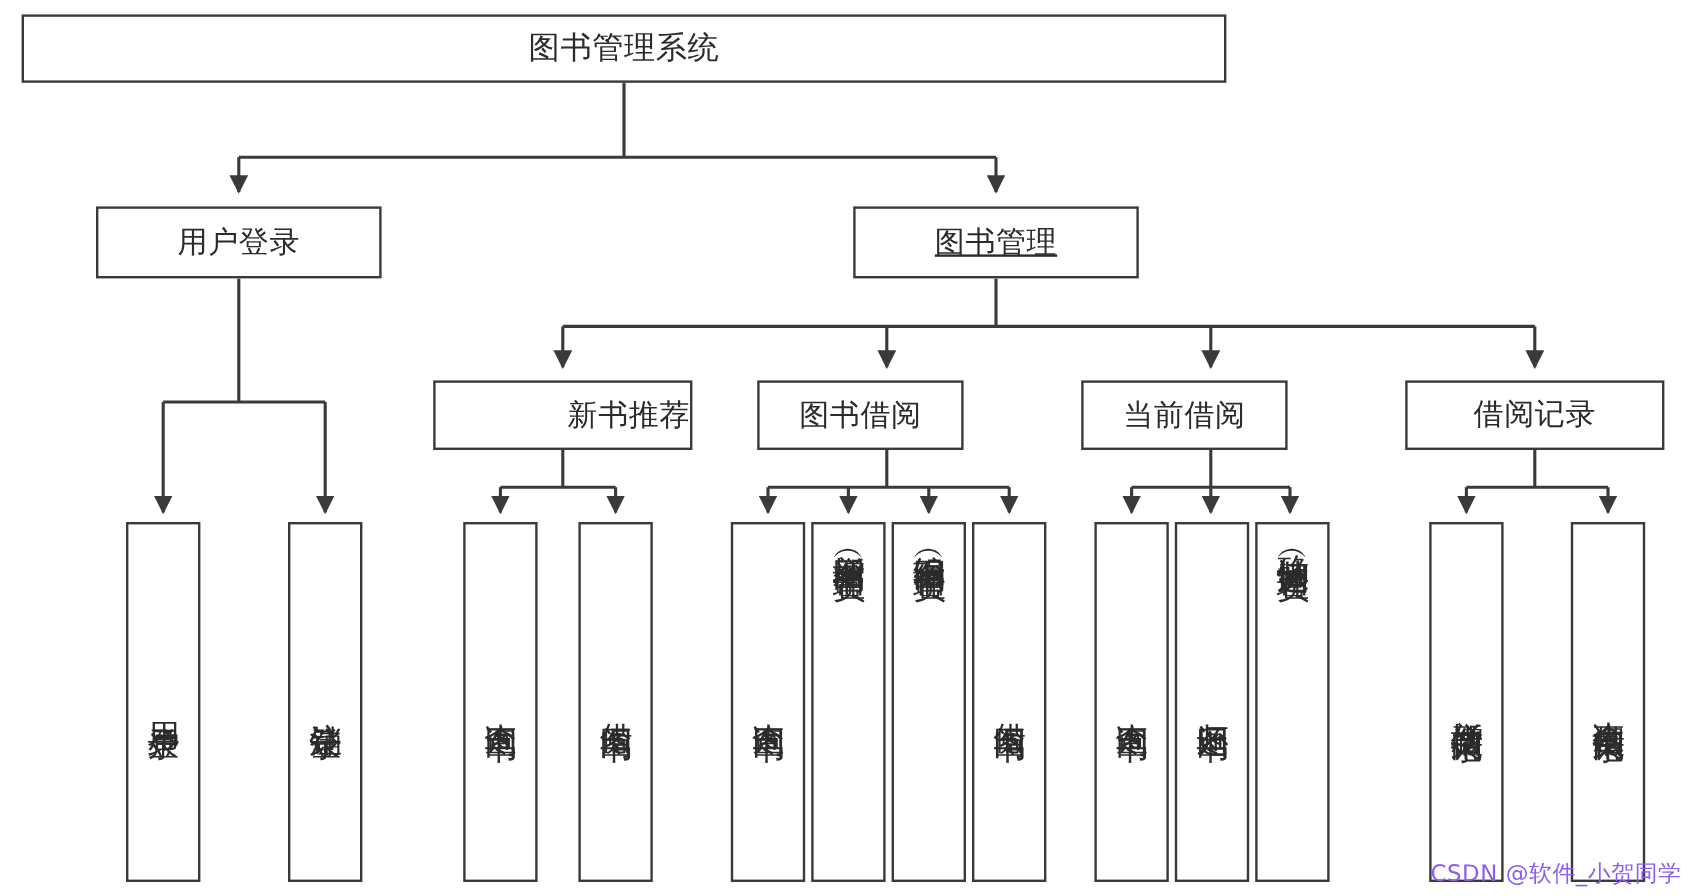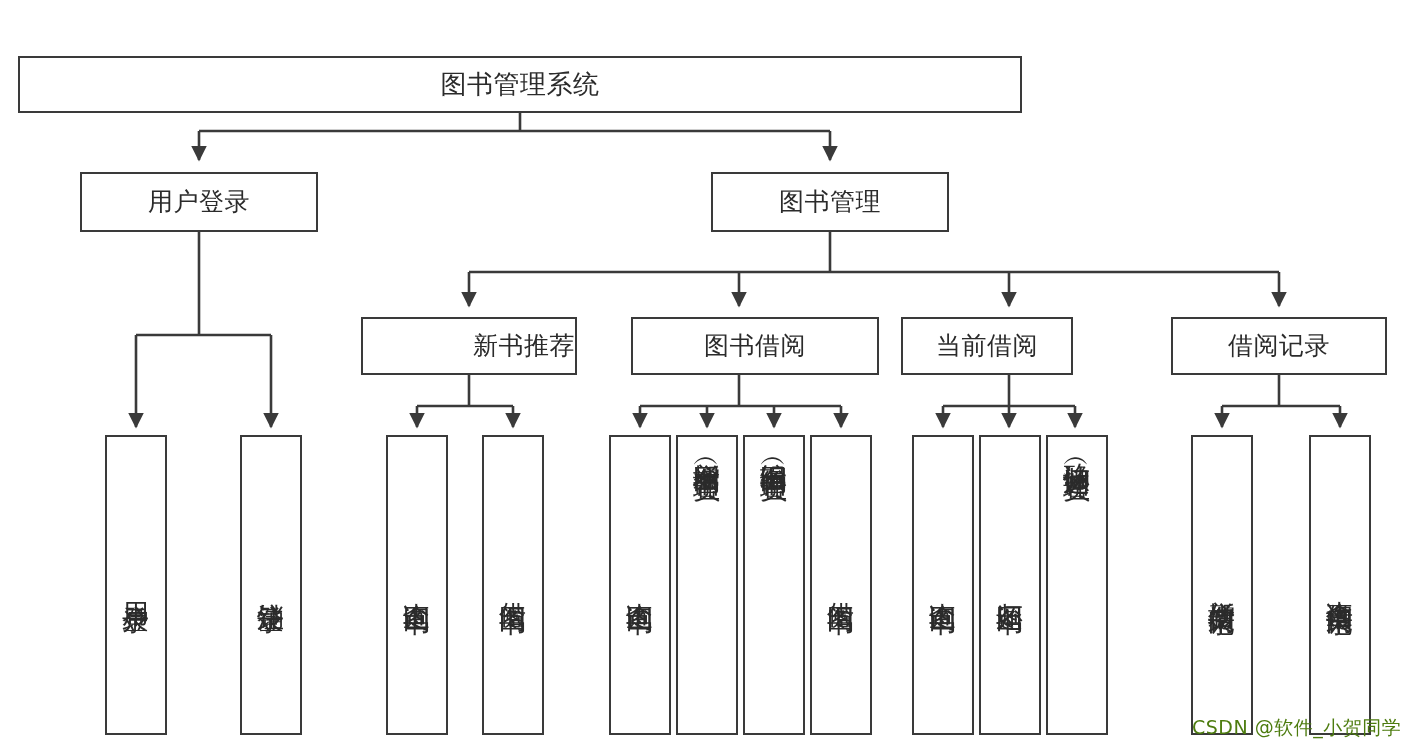--- a/index.html
+++ b/index.html
@@ -67,21 +67,21 @@
     align-items: center;
   }
   .node.vert.top {
     align-items: flex-start;
   }
   .node.vert.top .label {
     margin-top: 4px;
   }
   .watermark {
     position: absolute;
-    color: #4d7c0f;
+    color: #8b5cf6;
     font-size: 19px;
     white-space: nowrap;
     letter-spacing: 0.5px;
   }
 </style>
 </head>
 <body>
 
 <div id="canvas">
 
@@ -128,35 +128,35 @@
       <path d="M 1009 406 L 1009 427" marker-end="url(#arrow)"></path>
       <path d="M 1075 406 L 1075 427" marker-end="url(#arrow)"></path>
 
       <path d="M 1279 375 L 1279 406"></path>
       <path d="M 1222 406 L 1340 406"></path>
       <path d="M 1222 406 L 1222 427" marker-end="url(#arrow)"></path>
       <path d="M 1340 406 L 1340 427" marker-end="url(#arrow)"></path>
     </g>
   </svg>
 
-  <div class="node horiz root" style="left:18px; top:12px; width:1004px; height:57px;margin-top:44px;">
+  <div class="node horiz root" style="left:18px; top:12px; width:1004px; height:57px;">
     <span class="label">图书管理系统</span>
   </div>
 
   <div class="node horiz" style="left:80px; top:172px; width:238px; height:60px;">
     <span class="label">用户登录</span>
   </div>
-  <div class="node horiz" style="left:711px; top:172px; width:238px; height:60px;">
+  <div class="node horiz" style="left:711px; top:172px; width:238px; height:60px;text-decoration:underline;">
     <span class="label">图书管理</span>
   </div>
 
   <div class="node horiz" style="left:361px; top:317px; width:216px; height:58px;justify-content:flex-end;">
     <span class="label">新书推荐</span>
   </div>
-  <div class="node horiz" style="left:631px; top:317px; width:248px; height:58px;">
+  <div class="node horiz" style="left:631px; top:317px; width:172px; height:58px;">
     <span class="label">图书借阅</span>
   </div>
   <div class="node horiz" style="left:901px; top:317px; width:172px; height:58px;">
     <span class="label">当前借阅</span>
   </div>
   <div class="node horiz" style="left:1171px; top:317px; width:216px; height:58px;font-family:Liberation Serif, serif;">
     <span class="label">借阅记录</span>
   </div>
 
   <div class="node vert center" style="left:105px; top:435px; width:62px; height:300px;">

